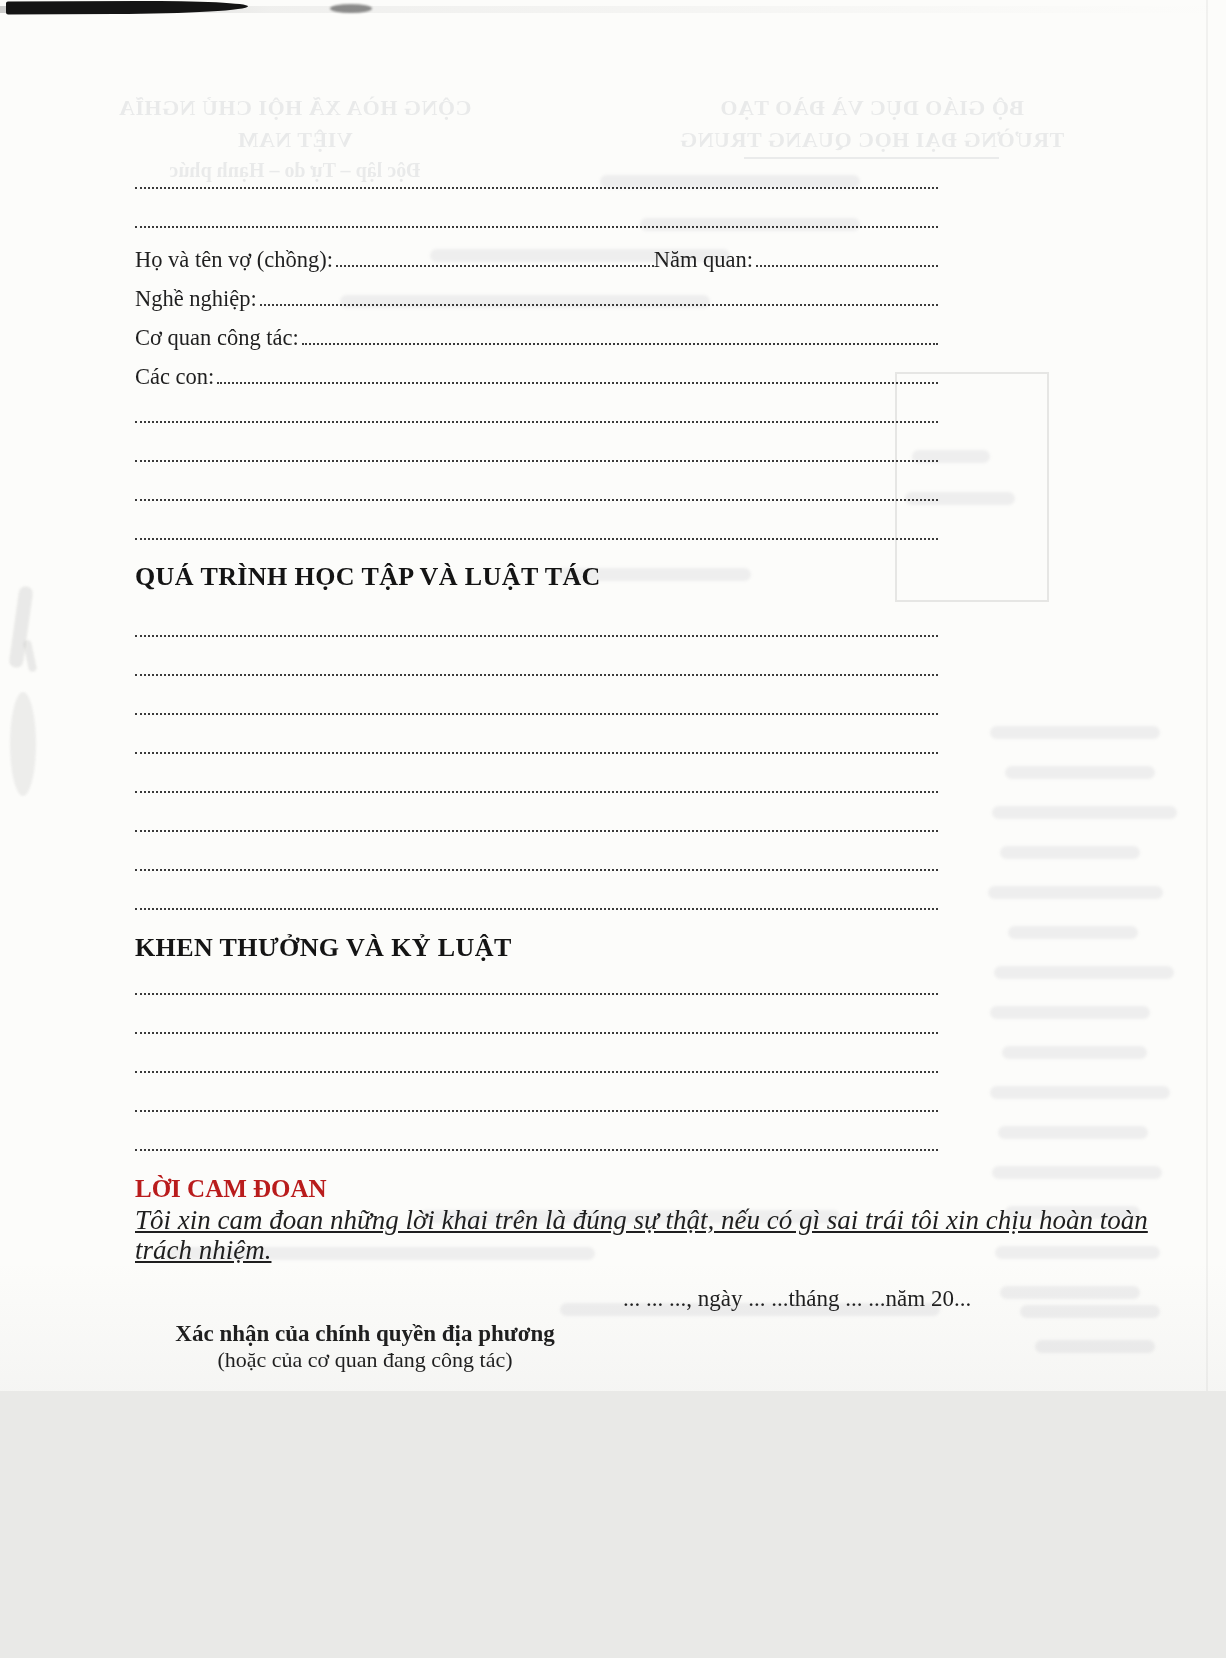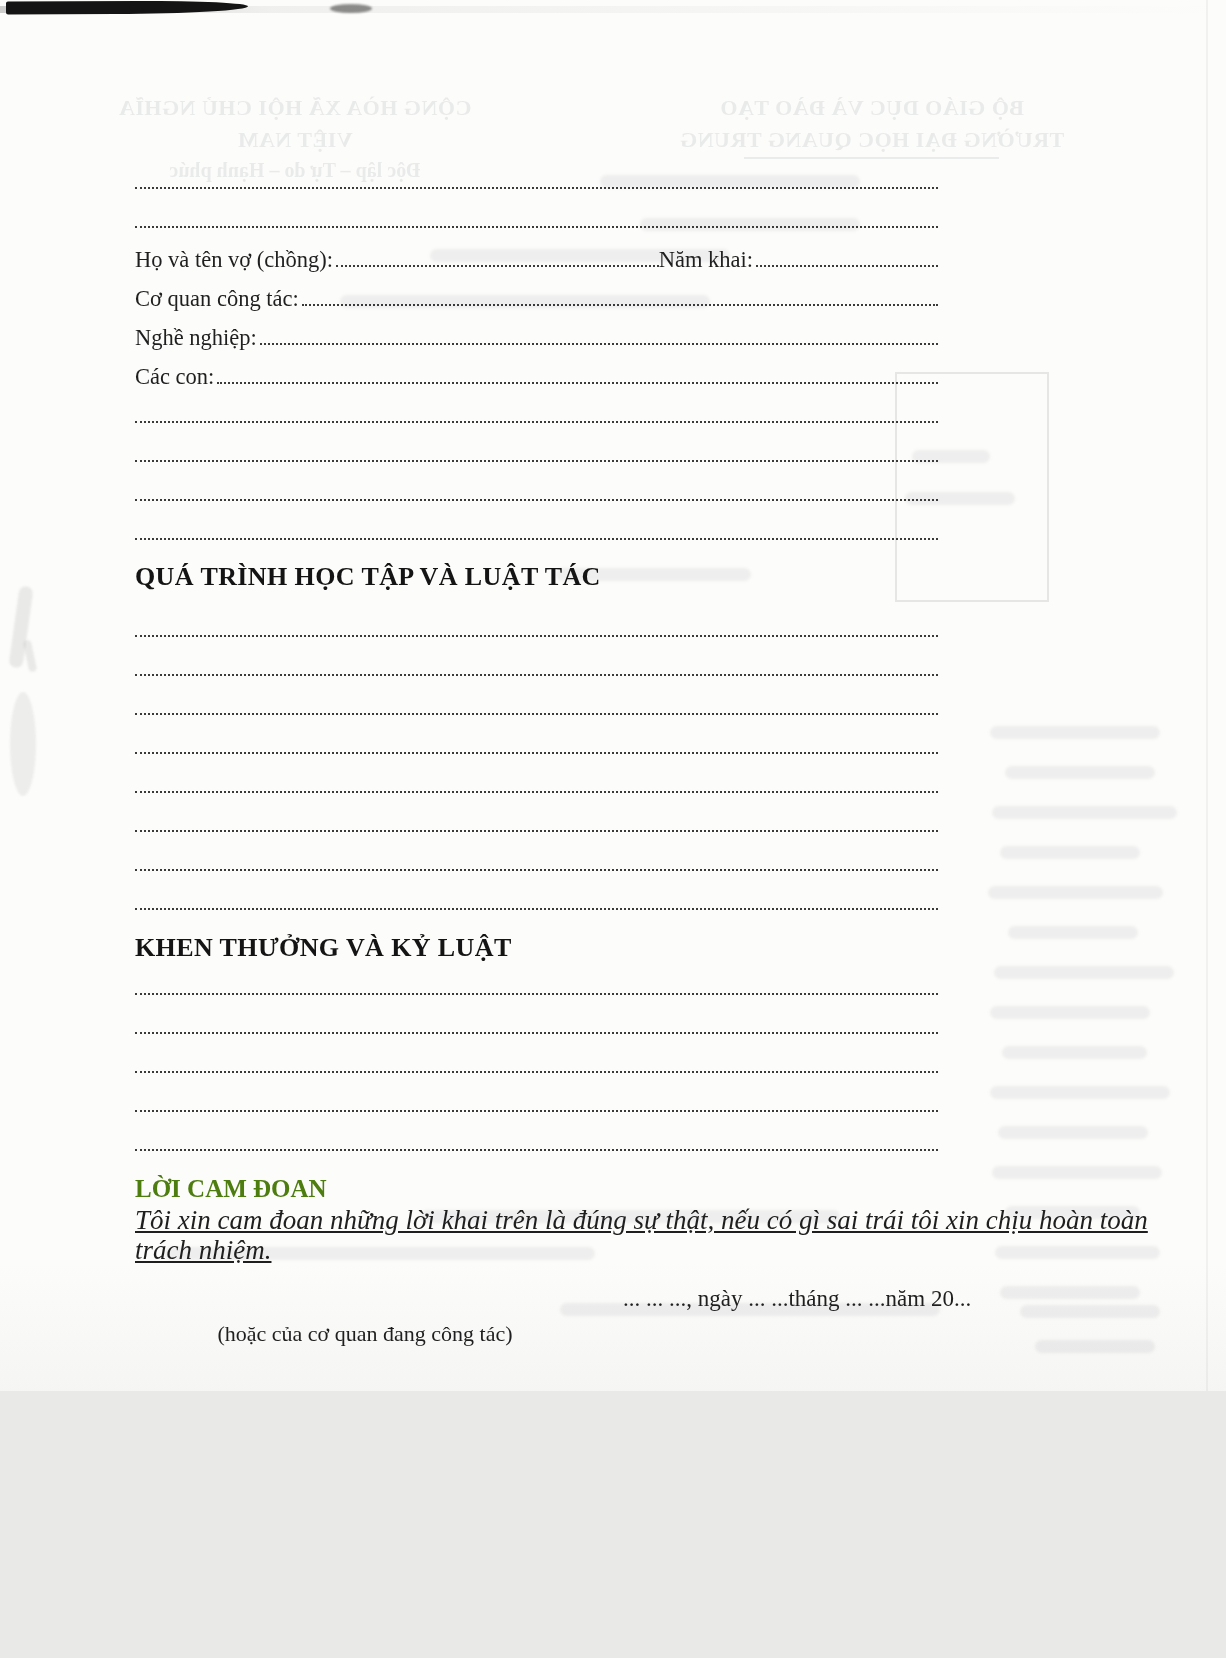--- a/index.html
+++ b/index.html
@@ -42,21 +42,21 @@
   .blank::after{content:"";position:absolute;left:0;right:0;bottom:7px;
     border-bottom:2px dotted #3a3a3a;}
   .field{height:39px;display:flex;align-items:flex-end;font-size:22.5px;line-height:28px;}
   .field .label{white-space:nowrap;padding-right:3px;}
   .field .fill{flex:1;margin-bottom:7px;border-bottom:2px dotted #3a3a3a;}
   .field .fill.fixed{flex:0 0 auto;}
   .sec1{height:43px;padding-top:15px;box-sizing:content-box;}
   .sec1,.sec2{overflow:visible;}
   .sec2{height:30px;padding-top:16px;}
   .section-title{font-weight:bold;font-size:26px;letter-spacing:.4px;color:#141414;white-space:nowrap;}
-  .decl-title{margin-top:17px;font-weight:bold;font-size:25px;color:#4d7c0f;}
+  .decl-title{margin-top:17px;font-weight:bold;font-size:25px;color:#b91c1c;}
   .decl-body{margin-top:3px;font-style:italic;font-size:27px;line-height:29.5px;white-space:nowrap;text-decoration:underline;}
   .date-line{margin-top:21px;margin-left:488px;font-size:23px;white-space:nowrap;}
   .sig-block{position:relative;height:80px;margin-top:9px;}
   .sig-col{position:absolute;text-align:center;}
   .sig-col.left{left:28px;width:404px;}
   .sig-col.right{left:528px;width:336px;}
   .sig-title{font-weight:bold;font-size:23px;white-space:nowrap;}
   .sig-sub{font-size:22px;white-space:nowrap;}
 </style>
 </head>
@@ -120,31 +120,31 @@
   <div class="content">
 
     <div>
         <div class="blank"></div>
         <div class="blank"></div>
       </div>
 
     <div class="field">
       <span class="label">Họ và tên vợ (chồng):</span>
       <span class="fill" style="flex:1 1 330px;"></span>
-      <span class="label">Năm khai:</span>
+      <span class="label">Năm quan:</span>
       <span class="fill fixed" style="width:182px;"></span>
     </div>
 
     <div class="field">
+      <span class="label">Nghề nghiệp:</span>
+      <span class="fill"></span>
+    </div>
+
+    <div class="field">
       <span class="label">Cơ quan công tác:</span>
-      <span class="fill"></span>
-    </div>
-
-    <div class="field">
-      <span class="label">Nghề nghiệp:</span>
       <span class="fill"></span>
     </div>
 
     <div class="field">
       <span class="label">Các con:</span>
       <span class="fill"></span>
     </div>
 
     <div>
         <div class="blank"></div>
@@ -183,18 +183,19 @@
     <div class="decl-title">LỜI CAM ĐOAN</div>
     <div class="decl-body">
       <div>Tôi xin cam đoan những lời khai trên là đúng sự thật, nếu có gì sai trái tôi xin chịu hoàn toàn</div>
       <div>trách nhiệm.</div>
     </div>
 
     <div class="date-line">... ... ..., ngày ... ...tháng ... ...năm 20...</div>
 
     <div class="sig-block">
       <div class="sig-col left">
+        <div class="sig-title">Xác nhận của chính quyền địa phương</div>
         <div class="sig-sub">(hoặc của cơ quan đang công tác)</div>
       </div>
     </div>
 
   </div>
 </div>
 
 </body></html>

